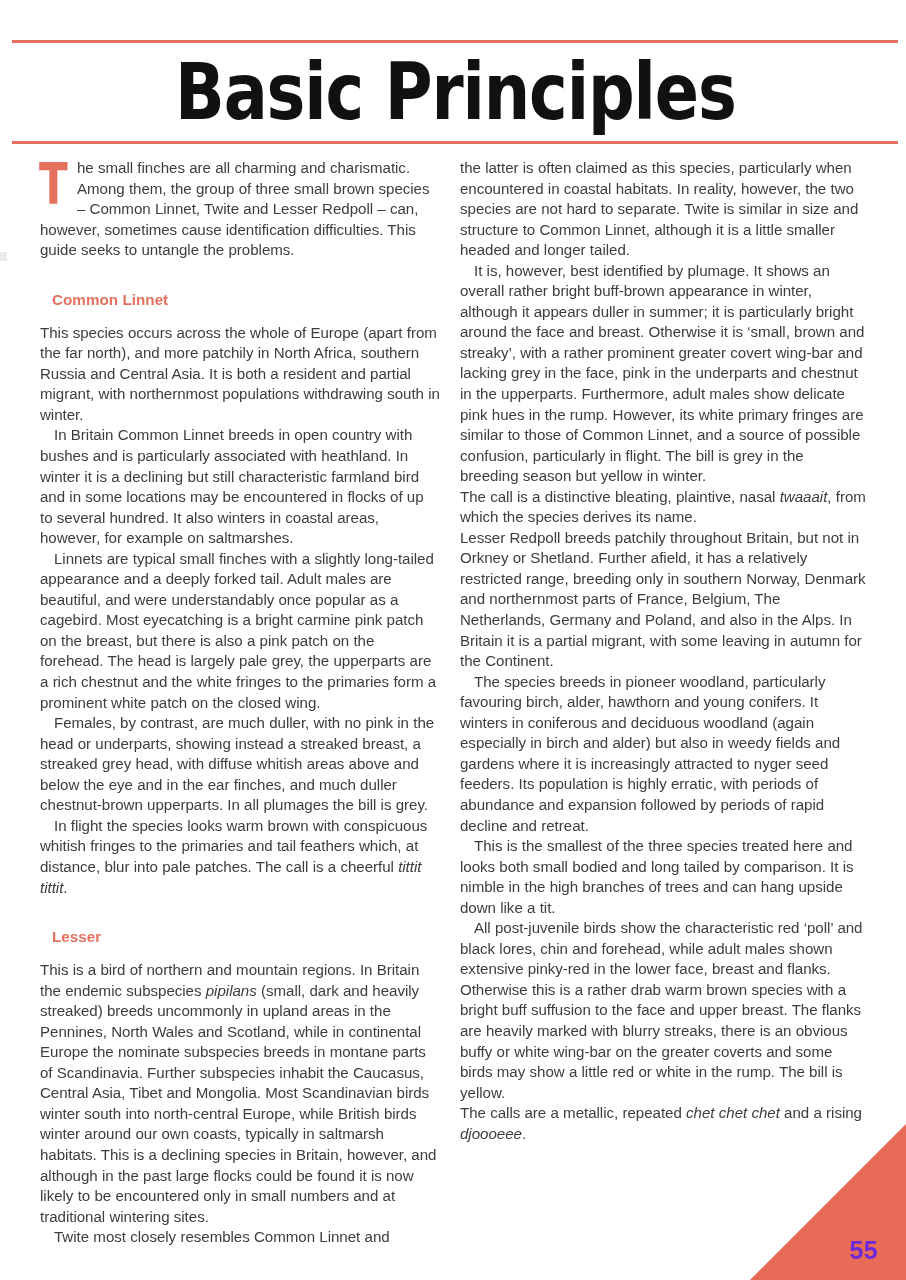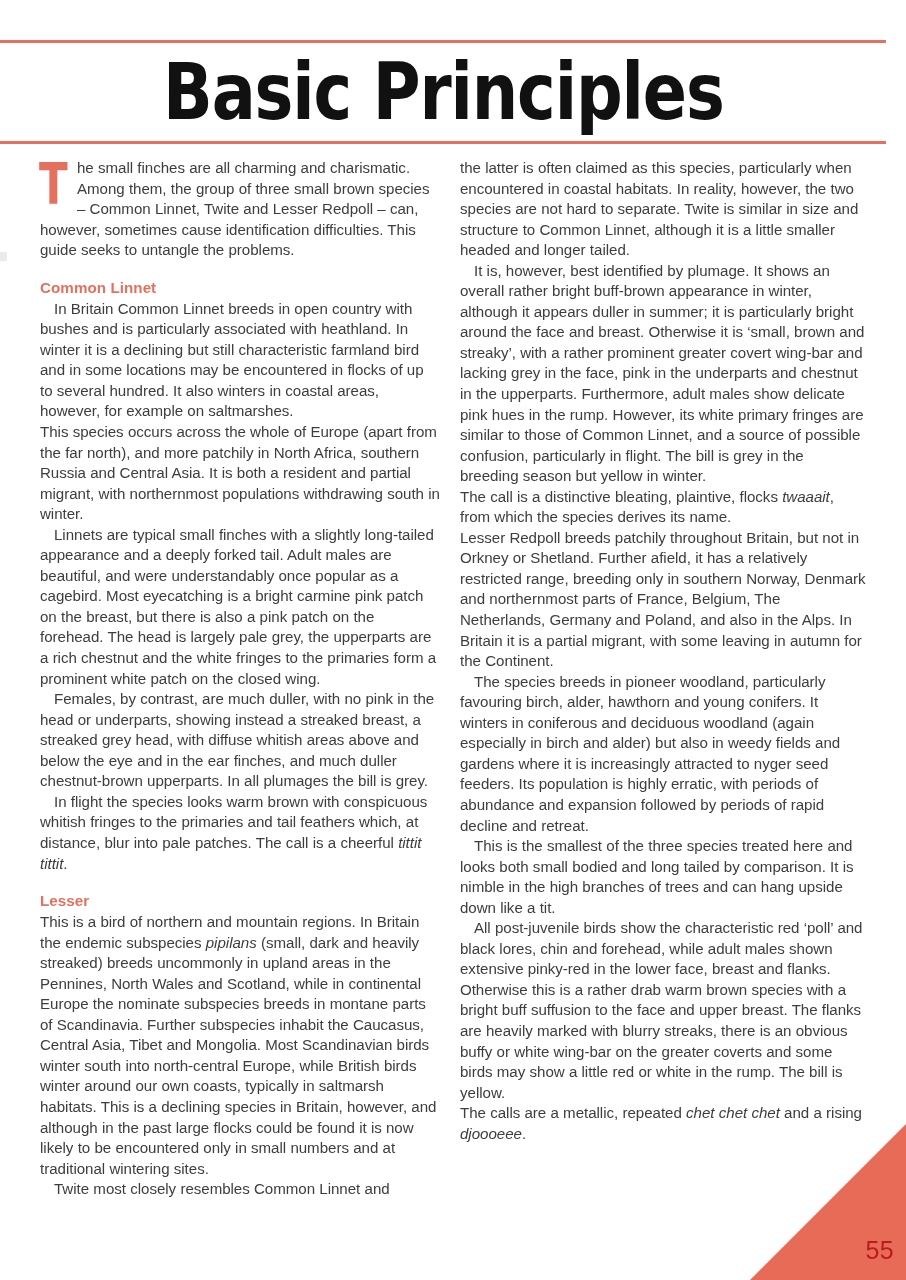--- a/index.html
+++ b/index.html
@@ -19,21 +19,21 @@
     position: relative;
     width: 906px;
     height: 1280px;
     box-sizing: border-box;
     overflow: hidden;
   }
 
   
   .title-block {
     position: absolute;
-    left: 0;
+    left: 12px;
     top: 40px;
     width: 886px;
     border-top: 3px solid #E5705E;
     border-bottom: 3px solid #E5705E;
     height: 104px;
     box-sizing: border-box;
     display: flex;
     align-items: center;
     justify-content: center;
   }
@@ -81,21 +81,21 @@
     line-height: 20.55px;
     color: #3d3d3d;
     text-align: left;
     letter-spacing: -0.03px;
     word-spacing: 0.1px;
   }
   p.indent {
     text-indent: 14px;
   }
   h2.section {
-    margin: 0;
+    margin: 12px;
     padding-top: 17px;
     padding-bottom: 1px;
     font-size: 15.2px;
     line-height: 20px;
     font-weight: bold;
     color: #E5705E;
     letter-spacing: 0.05px;
   }
   em { font-style: italic; }
 
@@ -129,26 +129,26 @@
     position: absolute;
     right: 0;
     bottom: 0;
     width: 0;
     height: 0;
     border-left: 156px solid transparent;
     border-bottom: 156px solid #E86B58;
   }
   .folio {
     position: absolute;
-    right: 12px;
+    right: 28px;
     bottom: 17px;
     font-size: 25px;
     line-height: 26px;
-    font-weight: normal;
-    color: #b91c1c;
+    font-weight: bold;
+    color: #6d28d9;
     letter-spacing: 0.4px;
   }
 
   .edge-artifact {
     position: absolute;
     left: 0;
     top: 252px;
     width: 7px;
     height: 9px;
     background: #d9d9d9;
@@ -167,40 +167,40 @@
   <div class="edge-artifact"></div>
 
   <div class="columns">
 
     <div class="col col-left">
 
       <p class="body"><span class="dropcap">T</span><span>he small finches are all charming and charismatic. Among them, the group of three small brown species – Common Linnet, Twite and Lesser Redpoll – can, however, sometimes cause identification difficulties. This guide seeks to untangle the problems.</span></p>
 
       <h2 class="section">Common Linnet</h2>
 
+      <p class="body">This species occurs across the whole of Europe (apart from the far north), and more patchily in North Africa, southern Russia and Central Asia. It is both a resident and partial migrant, with northernmost populations withdrawing south in winter.</p>
       <p class="body indent">In Britain Common Linnet breeds in open country with bushes and is particularly associated with heathland. In winter it is a declining but still characteristic farmland bird and in some locations may be encountered in flocks of up to several hundred. It also winters in coastal areas, however, for example on saltmarshes.</p>
-      <p class="body">This species occurs across the whole of Europe (apart from the far north), and more patchily in North Africa, southern Russia and Central Asia. It is both a resident and partial migrant, with northernmost populations withdrawing south in winter.</p>
       <p class="body indent">Linnets are typical small finches with a slightly long-tailed appearance and a deeply forked tail. Adult males are beautiful, and were understandably once popular as a cagebird. Most eyecatching is a bright carmine pink patch on the breast, but there is also a pink patch on the forehead. The head is largely pale grey, the upperparts are a rich chestnut and the white fringes to the primaries form a prominent white patch on the closed wing.</p>
       <p class="body indent">Females, by contrast, are much duller, with no pink in the head or underparts, showing instead a streaked breast, a streaked grey head, with diffuse whitish areas above and below the eye and in the ear finches, and much duller chestnut-brown upperparts. In all plumages the bill is grey.</p>
       <p class="body indent"><span>In flight the species looks warm brown with conspicuous whitish fringes to the primaries and tail feathers which, at distance, blur into pale patches. The call is a cheerful </span><em>tittit tittit</em><span>.</span></p>
 
       <h2 class="section">Lesser</h2>
 
       <p class="body"><span>This is a bird of northern and mountain regions. In Britain the endemic subspecies </span><em>pipilans</em><span> (small, dark and heavily streaked) breeds uncommonly in upland areas in the Pennines, North Wales and Scotland, while in continental Europe the nominate subspecies breeds in montane parts of Scandinavia. Further subspecies inhabit the Caucasus, Central Asia, Tibet and Mongolia. Most Scandinavian birds winter south into north-central Europe, while British birds winter around our own coasts, typically in saltmarsh habitats. This is a declining species in Britain, however, and although in the past large flocks could be found it is now likely to be encountered only in small numbers and at traditional wintering sites.</span></p>
 
       <p class="body indent">Twite most closely resembles Common Linnet and</p>
     </div>
 
     <div class="col col-right">
 
       <p class="body">the latter is often claimed as this species, particularly when encountered in coastal habitats. In reality, however, the two species are not hard to separate. Twite is similar in size and structure to Common Linnet, although it is a little smaller headed and longer tailed.</p>
 
       <p class="body indent">It is, however, best identified by plumage. It shows an overall rather bright buff-brown appearance in winter, although it appears duller in summer; it is particularly bright around the face and breast. Otherwise it is ‘small, brown and streaky’, with a rather prominent greater covert wing-bar and lacking grey in the face, pink in the underparts and chestnut in the upperparts. Furthermore, adult males show delicate pink hues in the rump. However, its white primary fringes are similar to those of Common Linnet, and a source of possible confusion, particularly in flight. The bill is grey in the breeding season but yellow in winter.</p>
 
-      <p class="body"><span>The call is a distinctive bleating, plaintive, flocks </span><em>twaaait</em><span>, from which the species derives its name.</span></p>
+      <p class="body"><span>The call is a distinctive bleating, plaintive, nasal </span><em>twaaait</em><span>, from which the species derives its name.</span></p>
 
 
       <p class="body">Lesser Redpoll breeds patchily throughout Britain, but not in Orkney or Shetland. Further afield, it has a relatively restricted range, breeding only in southern Norway, Denmark and northernmost parts of France, Belgium, The Netherlands, Germany and Poland, and also in the Alps. In Britain it is a partial migrant, with some leaving in autumn for the Continent.</p>
       <p class="body indent">The species breeds in pioneer woodland, particularly favouring birch, alder, hawthorn and young conifers. It winters in coniferous and deciduous woodland (again especially in birch and alder) but also in weedy fields and gardens where it is increasingly attracted to nyger seed feeders. Its population is highly erratic, with periods of abundance and expansion followed by periods of rapid decline and retreat.</p>
       <p class="body indent">This is the smallest of the three species treated here and looks both small bodied and long tailed by comparison. It is nimble in the high branches of trees and can hang upside down like a tit.</p>
       <p class="body indent">All post-juvenile birds show the characteristic red ‘poll’ and black lores, chin and forehead, while adult males shown extensive pinky-red in the lower face, breast and flanks. Otherwise this is a rather drab warm brown species with a bright buff suffusion to the face and upper breast. The flanks are heavily marked with blurry streaks, there is an obvious buffy or white wing-bar on the greater coverts and some birds may show a little red or white in the rump. The bill is yellow.</p>
       <p class="body"><span>The calls are a metallic, repeated </span><em>chet chet chet</em><span> and a rising </span><em>djoooeee</em><span>.</span></p>
     </div>
   </div>
 

